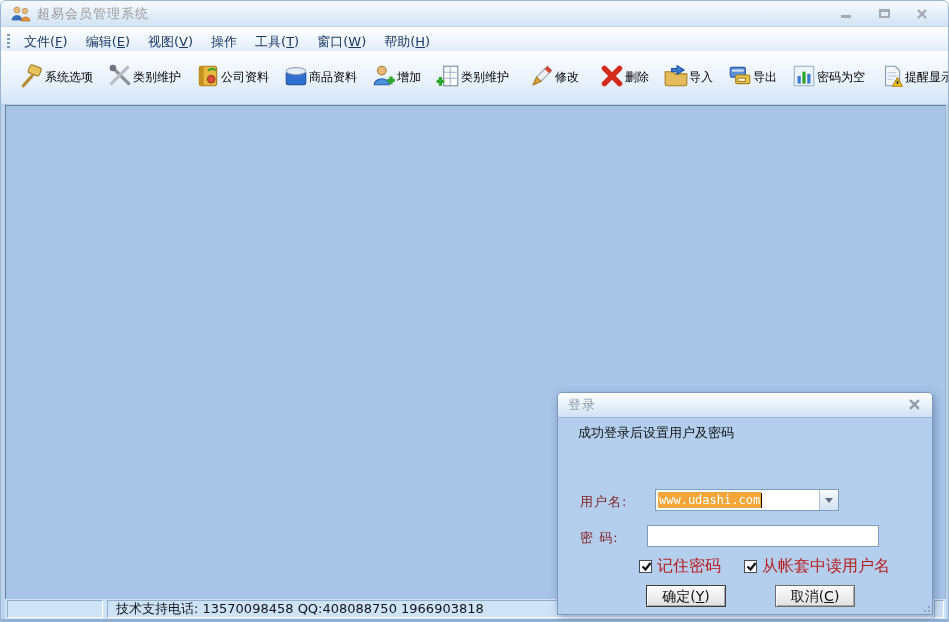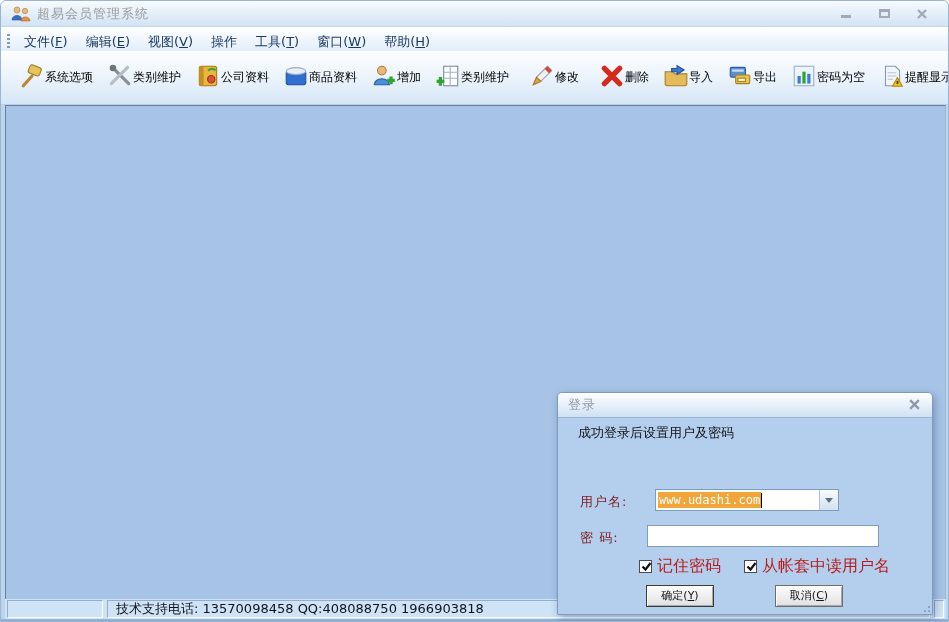--- a/index.html
+++ b/index.html
@@ -88,22 +88,22 @@
   .pass { left:89px; top:132px; width:232px; }
   .pass input { width:100%; height:100%; border:none; outline:none; background:transparent;
                 font-size:13px; padding:0 3px; }
   .checkrow { position:absolute; top:163px; left:0; width:100%; height:16px; }
   .checkbox { position:absolute; display:flex; align-items:center; gap:5px; cursor:default; }
   .cb-box { width:13px; height:13px; background:#fff; border:1px solid #454c55; position:relative; }
   .cb-box .check { display:none; position:absolute; left:0; top:-1px; }
   .checkbox.checked .cb-box .check { display:block; }
   .cb-label { color:#b91c1c; font-size:16px; }
   .btnrow { position:absolute; top:192px; left:0; width:100%; }
-  .dlg-btn { position:absolute; width:68px; height:22px; text-align:center; line-height:20px;
-    font-size:11px; color:#111; cursor:default;
+  .dlg-btn { position:absolute; width:80px; height:22px; text-align:center; line-height:20px;
+    font-size:14px; color:#111; cursor:default;
     background:linear-gradient(#fcfcfc,#eeeeee 55%,#e0e0e0);
     border:1px solid #6e6e6e;
     box-shadow:inset 1px 1px 0 #ffffff, inset -1px -1px 0 #a8a8a8; }
   .dlg-btn.ok { left:88px; border-color:#3c3c3c; }
   .dlg-btn.cancel { left:217px; }
   .resize-grip { position:absolute; right:2px; bottom:2px; width:10px; height:10px; }
   .resize-grip i { position:absolute; width:2px; height:2px; background:#8ca6c6; }
   .resize-grip i:nth-child(1){ right:0; bottom:0; }
   .resize-grip i:nth-child(2){ right:4px; bottom:0; }
   .resize-grip i:nth-child(3){ right:0; bottom:4px; }

